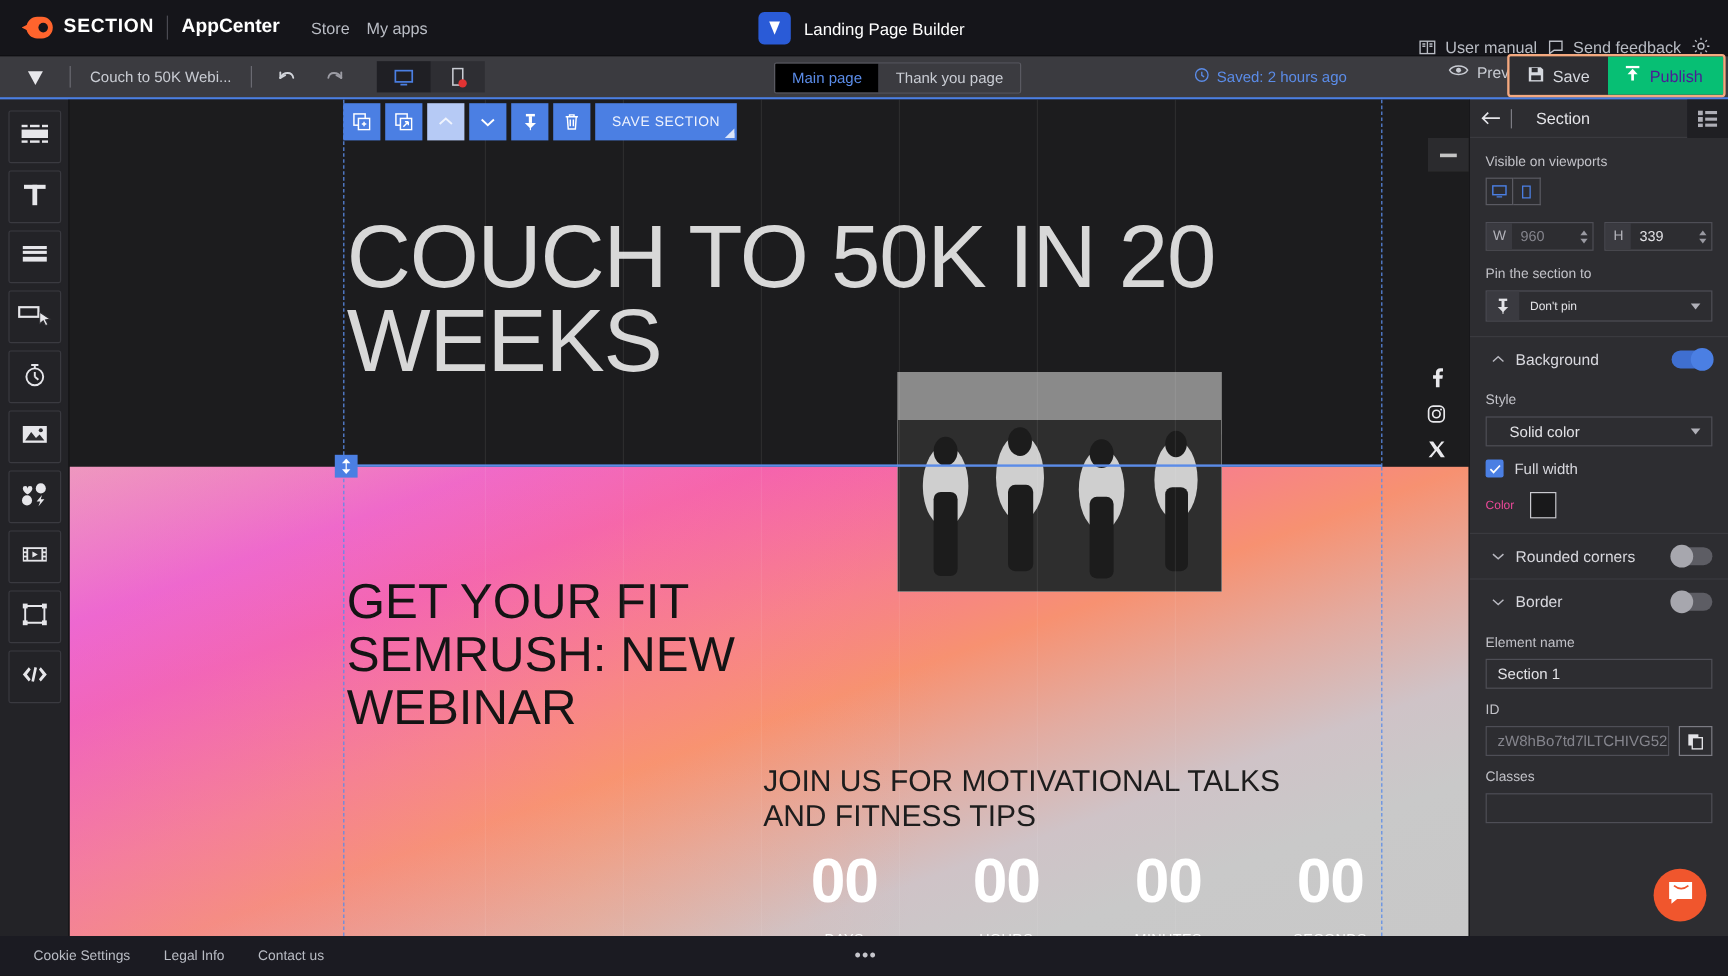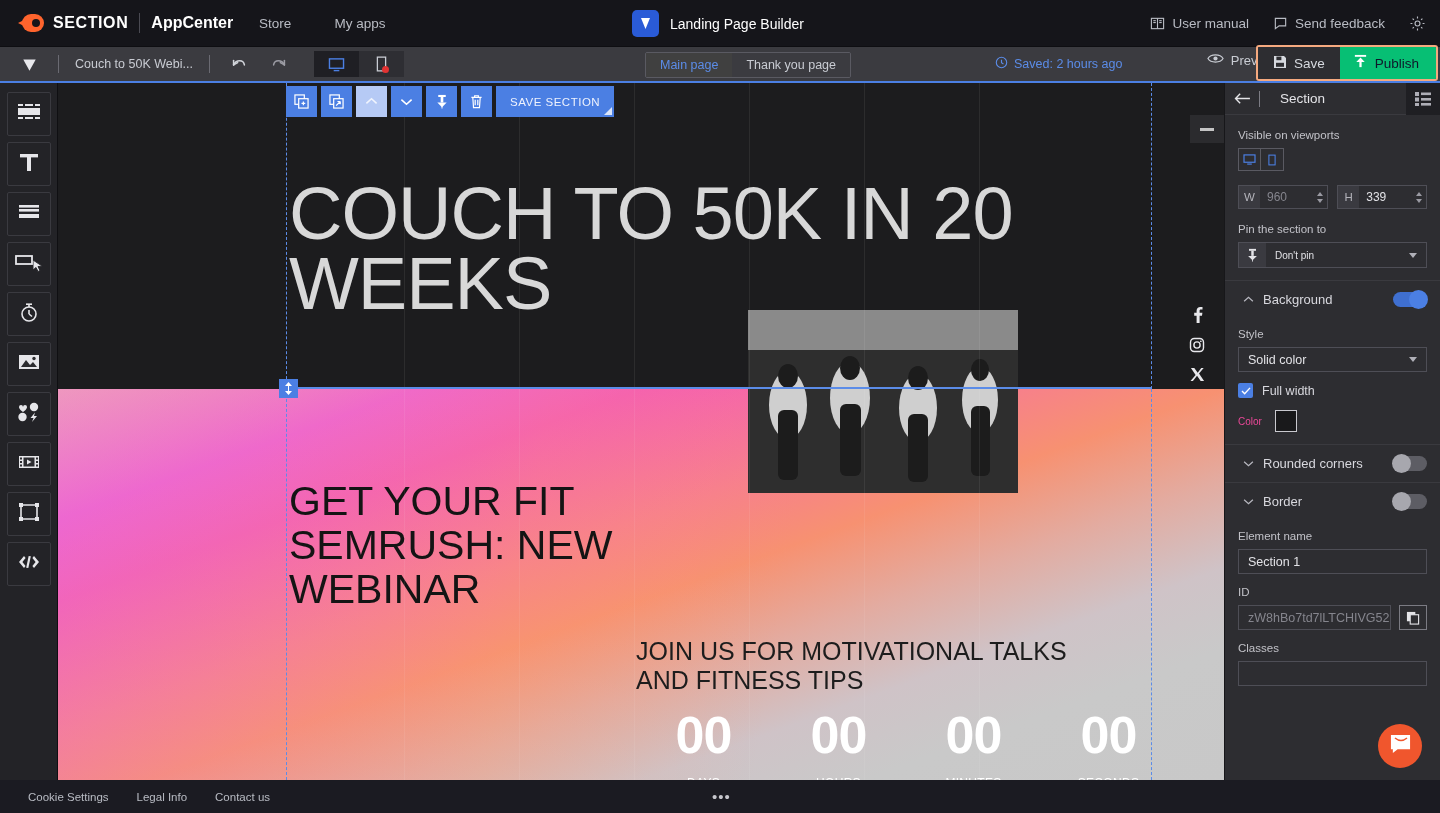--- a/index.html
+++ b/index.html
@@ -29,37 +29,37 @@
   }
   .semrush-logo .eye {
     position: absolute; right: 4px; top: 5px; width: 8px; height: 8px;
     background: #15151a; border-radius: 50%;
   }
   .brand-name {
     color: #fff; font-size: 16px; font-weight: bold; letter-spacing: 0.6px;
   }
   .brand-div { width: 1px; height: 20px; background: #4a4a52; margin: 0 11px; }
   .brand-sub { color: #fff; font-size: 16px; font-weight: bold; }
-  .topnav { display: flex; align-items: center; margin-left: 26px; gap: 43px; }
+  .topnav { display: flex; align-items: center; margin-left: 26px; gap: 14px; }
   .topnav a { color: #b9bcc4; font-size: 13.5px; text-decoration: none; }
 
   .appchip {
     position: absolute; left: 632px; top: 10px;
     display: flex; align-items: center;
   }
   .appchip .sq {
     width: 27px; height: 27px; background: #2a5bd7; border-radius: 5px;
     display: flex; align-items: center; justify-content: center;
   }
   .appchip .sq svg { display: block; }
   .appchip .t { color: #fff; font-size: 14px; margin-left: 11px; }
 
   .topright {
     position: absolute; right: 14px; top: 0; height: 47px;
-    display: flex; align-items: center; gap: 24px;
+    display: flex; align-items: flex-end; gap: 8px;
   }
   .topright .it { display: flex; align-items: center; gap: 7px; color: #b9bcc4; font-size: 13.5px; }
   .topright svg { display: block; }
 
   
   .subbar {
     position: absolute; top: 47px; left: 0; width: 1440px; height: 36px;
     background: #3b3b40; display: flex; align-items: center;
     border-bottom: 2px solid #4b7fe3;
   }
@@ -74,41 +74,41 @@
     background: #2e2e33; position: relative;
   }
   .vp-btn.sel { background: #1f1f24; }
   .vp-dot { position: absolute; width: 7px; height: 7px; border-radius: 50%; background: #e23333; right: 15px; bottom: 4px; }
 
   .pagetabs {
     position: absolute; left: 645px; top: 52px; display: flex;
     border: 1px solid #5a5a62; border-radius: 2px; overflow: hidden;
   }
   .ptab { padding: 5px 14px; font-size: 12.5px; color: #c9ccd3; background: #3b3b40; }
-  .ptab.active { background: #404040; color: #5b8ce8; }
+  .ptab.active { background: #000000; color: #5b8ce8; }
 
   .saved-link {
     position: absolute; left: 995px; top: 56px; display: flex; align-items: center; gap: 6px;
     color: #5b8ce8; font-size: 12.5px; 
   }
 
   .preview-btn {
     position: absolute; right: 163px; top: 52px; display: flex; align-items: center; gap: 7px;
     color: #c9ccd3; font-size: 13px;
   }
   .save-pub {
     position: absolute; right: 2px; top: 45px; display: flex;
     border: 2px solid #f5a97f; border-radius: 3px; overflow: hidden;
   }
   .save-btn {
     display: flex; align-items: center; gap: 7px; background: #2d2d31; color: #d6d9df;
     padding: 7px 15px; font-size: 13.5px;
   }
   .pub-btn {
-    display: flex; align-items: center; gap: 7px; background: #07bf74; color: #0f172a;
+    display: flex; align-items: center; gap: 7px; background: #07bf74; color: #4c1d95;
     padding: 7px 17px 7px 13px; font-size: 13.5px;
   }
 
   
   .rail {
     position: absolute; left: 0; top: 83px; width: 58px; height: 697px;
     background: #232327; border-right: 1px solid #0f0f12;
     padding-top: 6px;
   }
   .rail-btn {
@@ -261,21 +261,21 @@
   .toggle {
     position:absolute; right: 13px; width: 34px; height: 15px; border-radius: 8px; background: #5d5d64;
   }
   .toggle i { position:absolute; top:-2px; left:-1px; width: 19px; height: 19px; border-radius:50%; background:#a7a7ae; }
   .toggle.on { background: #3f6fd0; }
   .toggle.on i { left: auto; right: -1px; background: #4b7fe3; }
 
   .sub { padding: 10px 13px 12px; }
   .sel-box-ui {
     border: 1px solid #4e4e56; height: 25px; display:flex; align-items:center;
-    justify-content: space-between; color: #e2e2e6; font-size: 12.5px; padding-left: 9px;
+    justify-content: space-between; color: #e2e2e6; font-size: 12.5px; padding-left: 19px;
     margin-bottom: 11px;
   }
   .cb-row { display:flex; align-items:center; gap: 9px; margin-bottom: 12px;}
   .cb { width: 15px; height: 15px; background: #4b7fe3; border-radius:2px; display:flex;align-items:center;justify-content:center;}
   .cb-row span { color:#d8d8de; font-size: 12.5px; }
   .color-row { display:flex; align-items:center; gap: 13px; }
   .color-row .cl { color:#ec4899; font-size: 10px; }
   .sw { width: 22px; height: 22px; background: #19191b; border: 1px solid #c9c9cf; }
 
   .inp {

